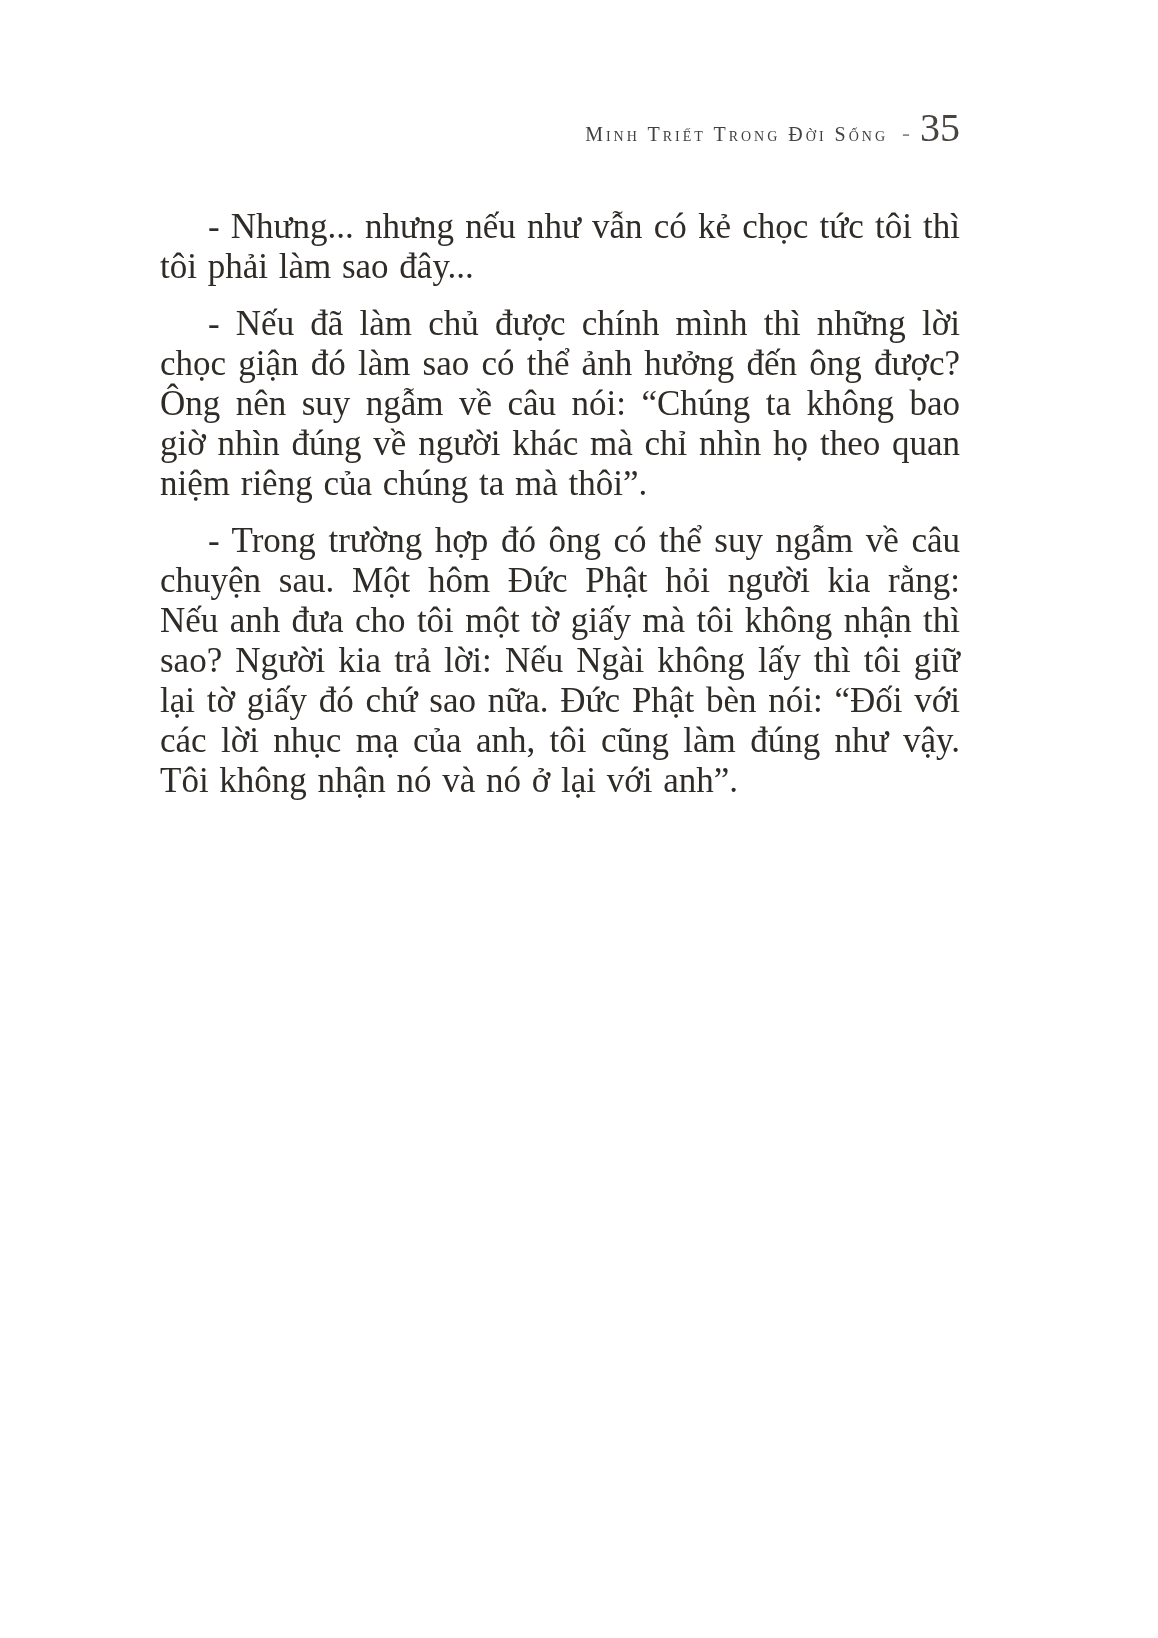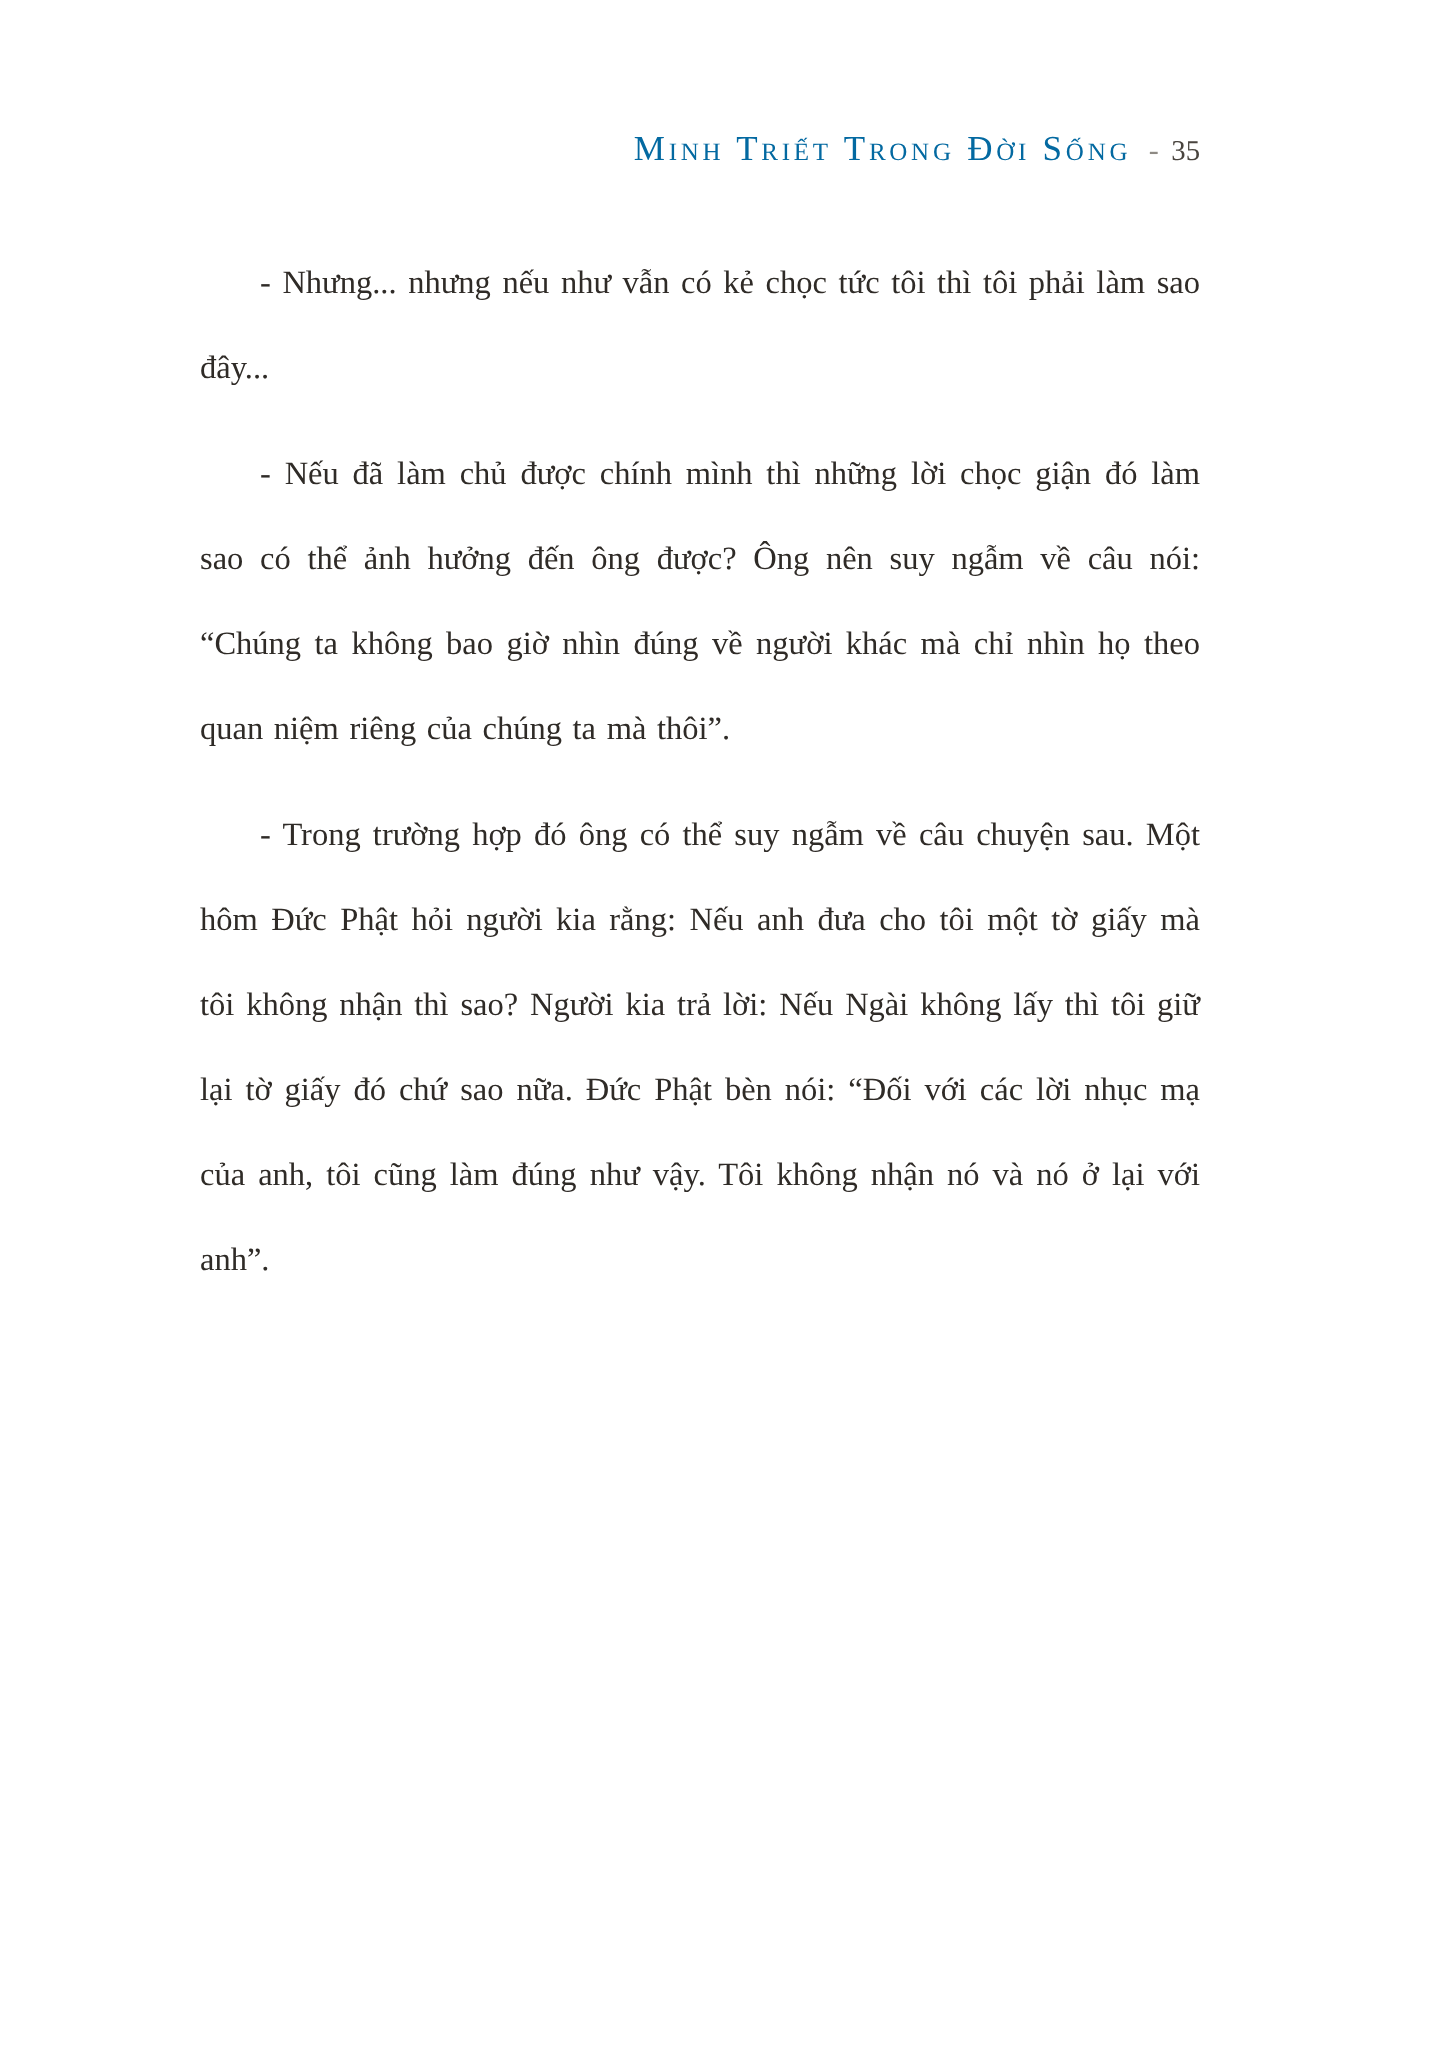--- a/index.html
+++ b/index.html
@@ -21,36 +21,36 @@
     padding: 104px 198px 0 160px;
   }
   .page-header {
     text-align: right;
     margin: 0 0 56px 0;
     white-space: nowrap;
   }
   .running-title {
     font-variant: small-caps;
     letter-spacing: 3px;
-    font-size: 28px;
-    color: #0369a1;
+    font-size: 20px;
+    color: #404040;
   }
   .page-number-sep {
     font-size: 24px;
     color: #8e8a84;
     margin: 0 6px 0 10px;
   }
   .page-number {
-    font-size: 23px;
+    font-size: 40px;
     color: #49443e;
   }
   .page-body p {
     margin: 17px 0 14px 0;
-    font-size: 26px;
-    line-height: 68px;
+    font-size: 35px;
+    line-height: 40px;
     text-align: justify;
     text-indent: 48px;
     word-spacing: 2px;
   }
 </style>
 </head>
 <body>
 
 <div class="page">
 

